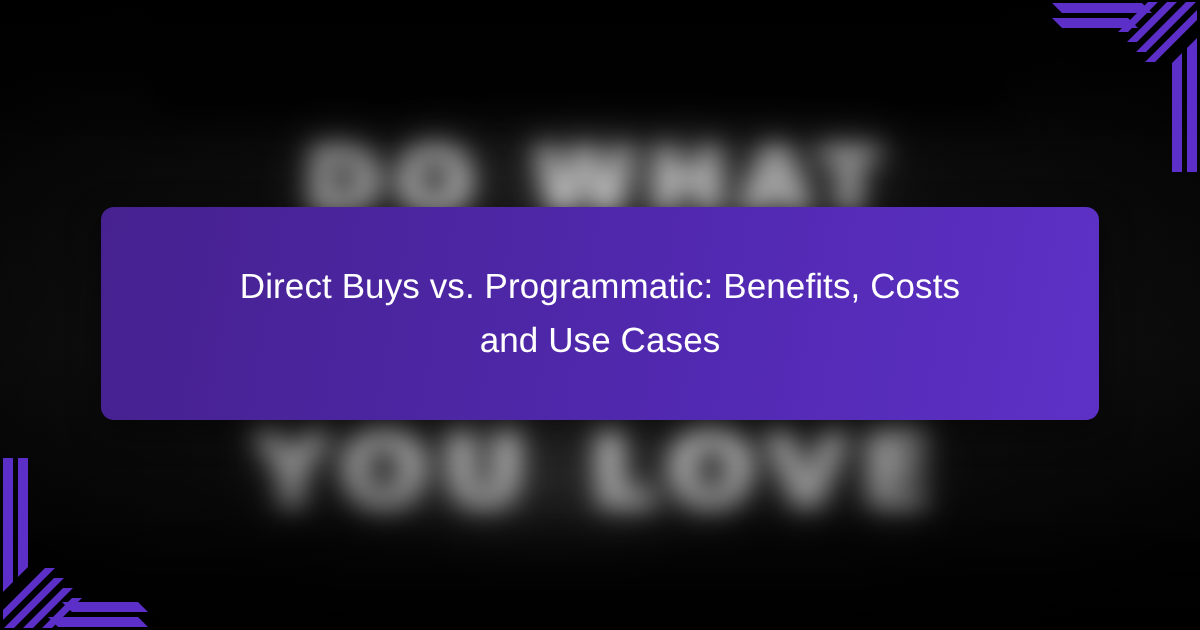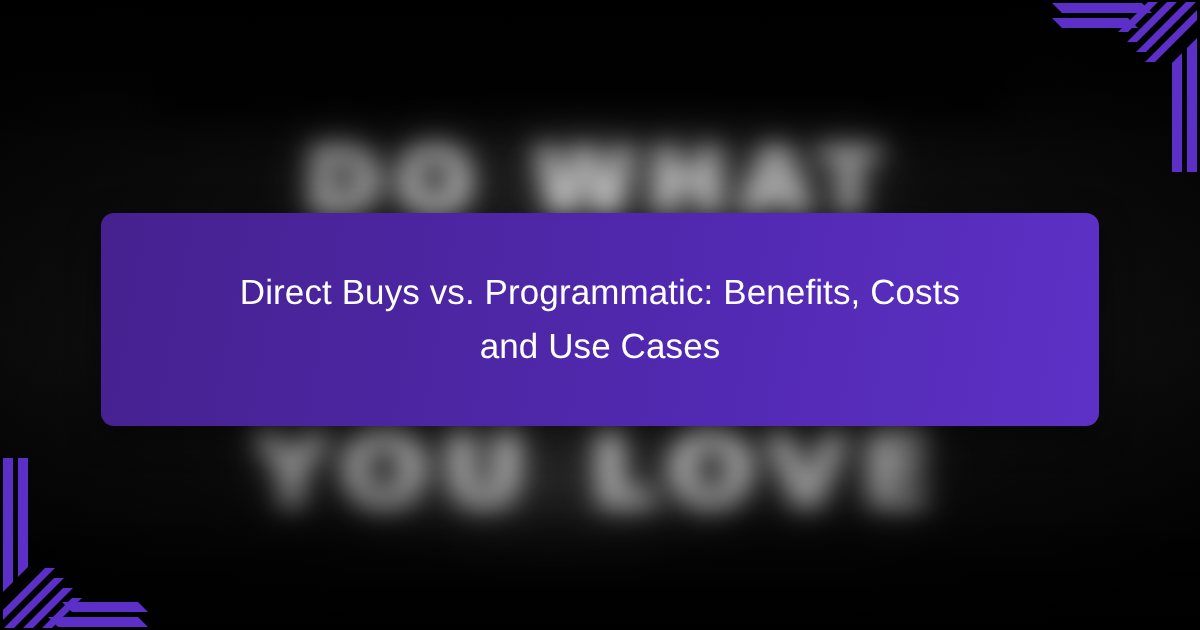--- a/index.html
+++ b/index.html
@@ -107,21 +107,21 @@
   }
   .corner.tr { top: 0; right: 0; }
   .corner.bl { bottom: 0; left: 0; transform: rotate(180deg); }
 
   .corner svg { display: block; }
 
   
   .title-card {
     position: absolute;
     left: 101px;
-    top: 213px;
+    top: 207px;
     width: 998px;
     height: 213px;
     border-radius: 13px;
     background: linear-gradient(100deg, #46218f 0%, #4c26a2 34%, #5229b2 62%, #5d31c6 100%);
     display: flex;
     align-items: center;
     justify-content: center;
     box-shadow: 0 10px 34px rgba(0,0,0,0.48);
   }
 

